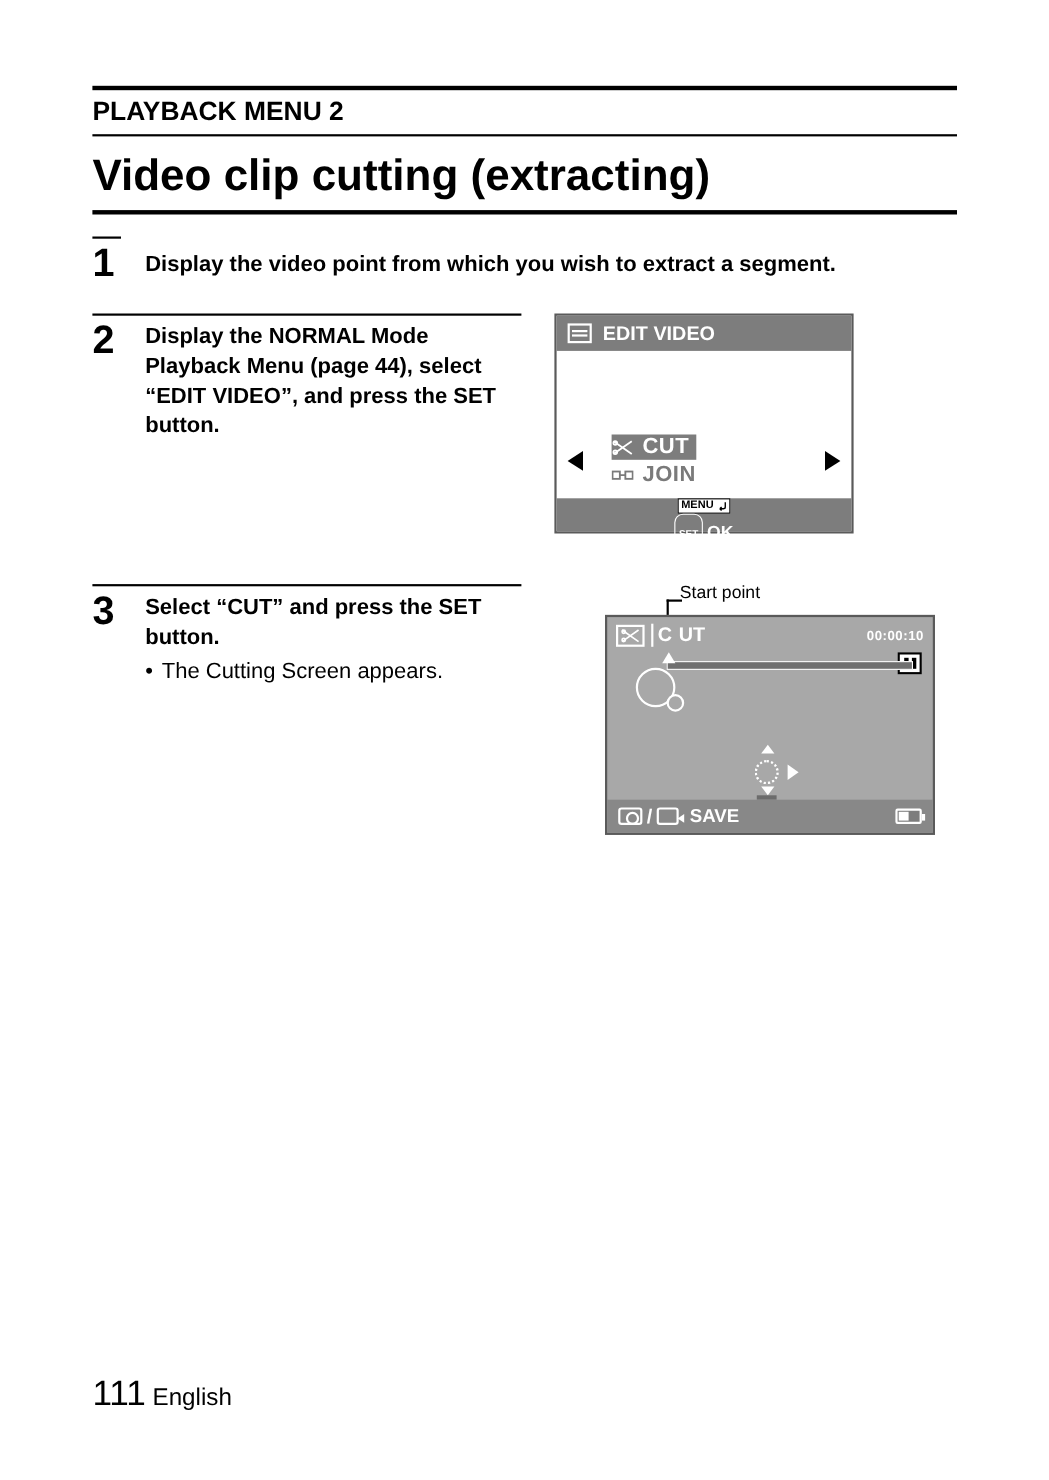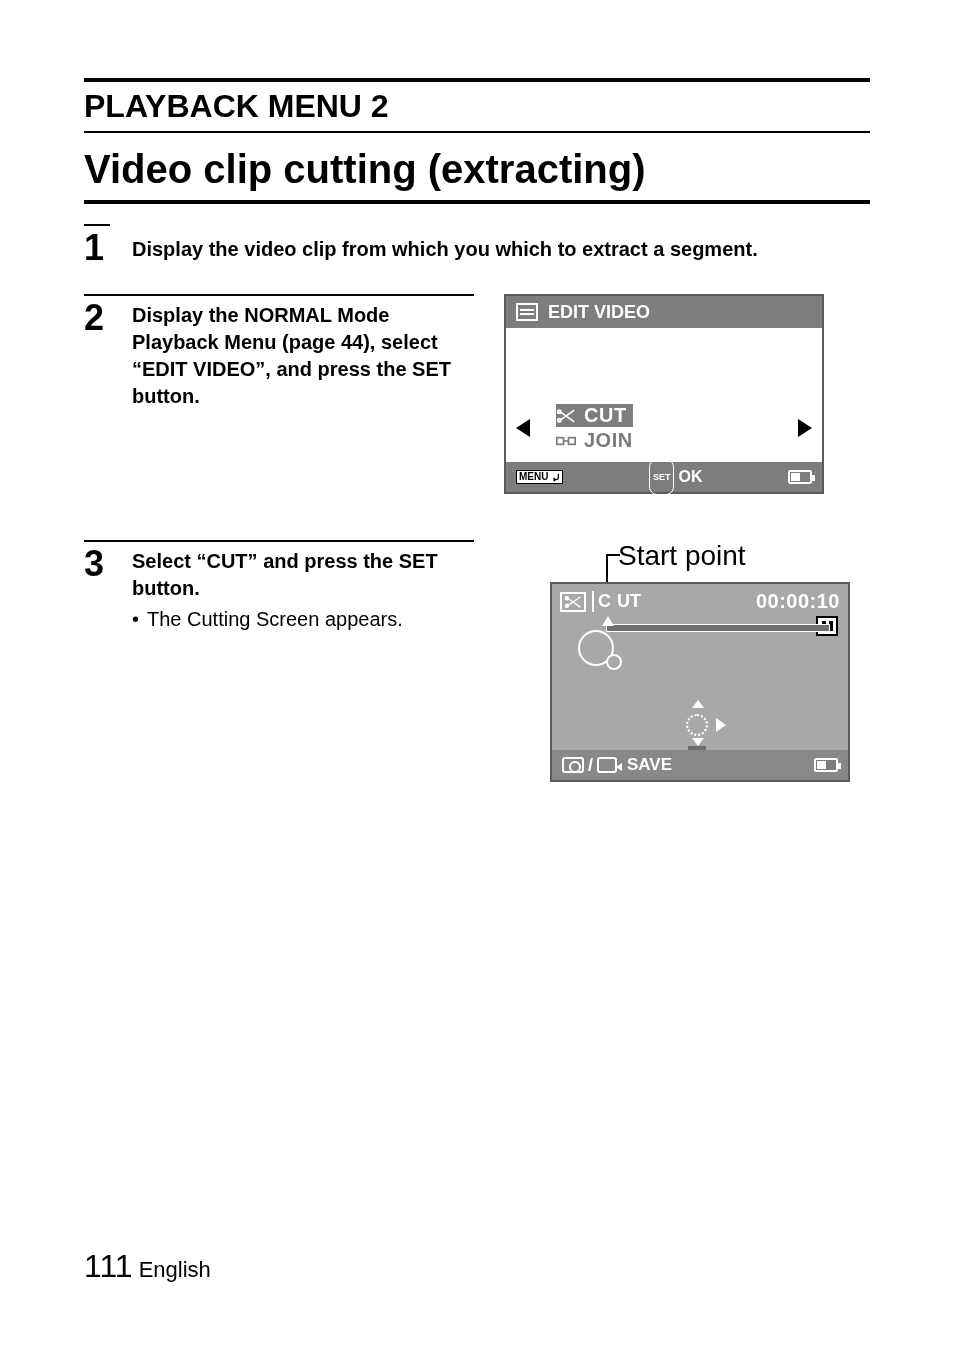--- a/index.html
+++ b/index.html
@@ -13,21 +13,21 @@
   .page {
     position: relative;
     padding: 78px 84px 60px 84px;
     height: 100%;
   }
   .rule-thick {
     border-top: 4px solid #000;
     margin-bottom: 6px;
   }
   .h1 {
-    font-size: 32px;
+    font-size: 24px;
     font-weight: bold;
     margin-bottom: 6px;
   }
   .h1-underline {
     border-top: 2px solid #000;
     margin-bottom: 14px;
   }
   .h2 {
     font-size: 40px;
     font-weight: bold;
@@ -86,21 +86,21 @@
   }
   .left-col {
     flex: 0 0 390px;
   }
   .right-col {
     flex: 1 1 auto;
   }
 
   
   .screen1 {
-    width: 320px;
+    width: 272px;
     height: 200px;
     border: 2px solid #5a5a5a;
     position: relative;
     background: #fff;
   }
   .screen1-title {
     position: absolute;
     top: 0; left: 0; right: 0;
     height: 32px;
     background: #7d7d7d;
@@ -169,20 +169,21 @@
     bottom: 0; left: 0; right: 0;
     height: 30px;
     background: #7d7d7d;
     display: flex;
     align-items: center;
     justify-content: space-between;
     padding: 0 10px;
     color: #fff;
     font-weight: bold;
     font-size: 16px;
+    flex-direction: column;
   }
   .menu-box {
     font-size: 10px;
     border: 1.5px solid #000;
     color: #000;
     background: #fff;
     padding: 1px 2px;
     display: inline-flex;
     align-items: center;
     gap: 2px;
@@ -224,21 +225,21 @@
     background: #fff;
   }
 
   
   .screen2-wrap {
     position: relative;
     width: 320px;
     margin-left: auto;
   }
   .callout-label {
-    font-size: 28px;
+    font-size: 16px;
     margin-left: 68px;
     position: relative;
   }
   .callout-line {
     position: absolute;
     left: 56px;
     top: 14px;
     height: 44px;
     width: 14px;
     border-left: 2px solid #000;
@@ -267,21 +268,21 @@
     gap: 6px;
     font-size: 18px;
   }
   .sbox {
     border: 2px solid #fff;
     padding: 1px 2px;
     display: inline-flex;
     align-items: center;
   }
   .time {
-    font-size: 20px;
+    font-size: 12px;
     letter-spacing: 0.5px;
   }
   .s2-bar {
     position: absolute;
     top: 40px; left: 54px; right: 18px;
     height: 8px;
     background: #6f6f6f;
     border: 1.5px solid #fff;
   }
   .s2-start-marker {
@@ -436,21 +437,21 @@
   <div class="h2">Video clip cutting (extracting)</div>
   <div class="h2-underline"></div>
 
   <div class="step-row">
     <div class="step-num-col">
       <div class="step-sep"></div>
       <div class="step-num">1</div>
     </div>
     <div style="flex:1">
       <div class="step-full-sep" style="border:none;height:8px"></div>
-      <div class="step-body">Display the video clip from which you which to extract a segment.</div>
+      <div class="step-body">Display the video point from which you wish to extract a segment.</div>
     </div>
   </div>
 
   <div class="two-col">
     <div class="left-col">
       <div class="step-row">
         <div class="step-num-col">
           <div class="step-sep" style="width:390px"></div>
           <div class="step-num">2</div>
         </div>

